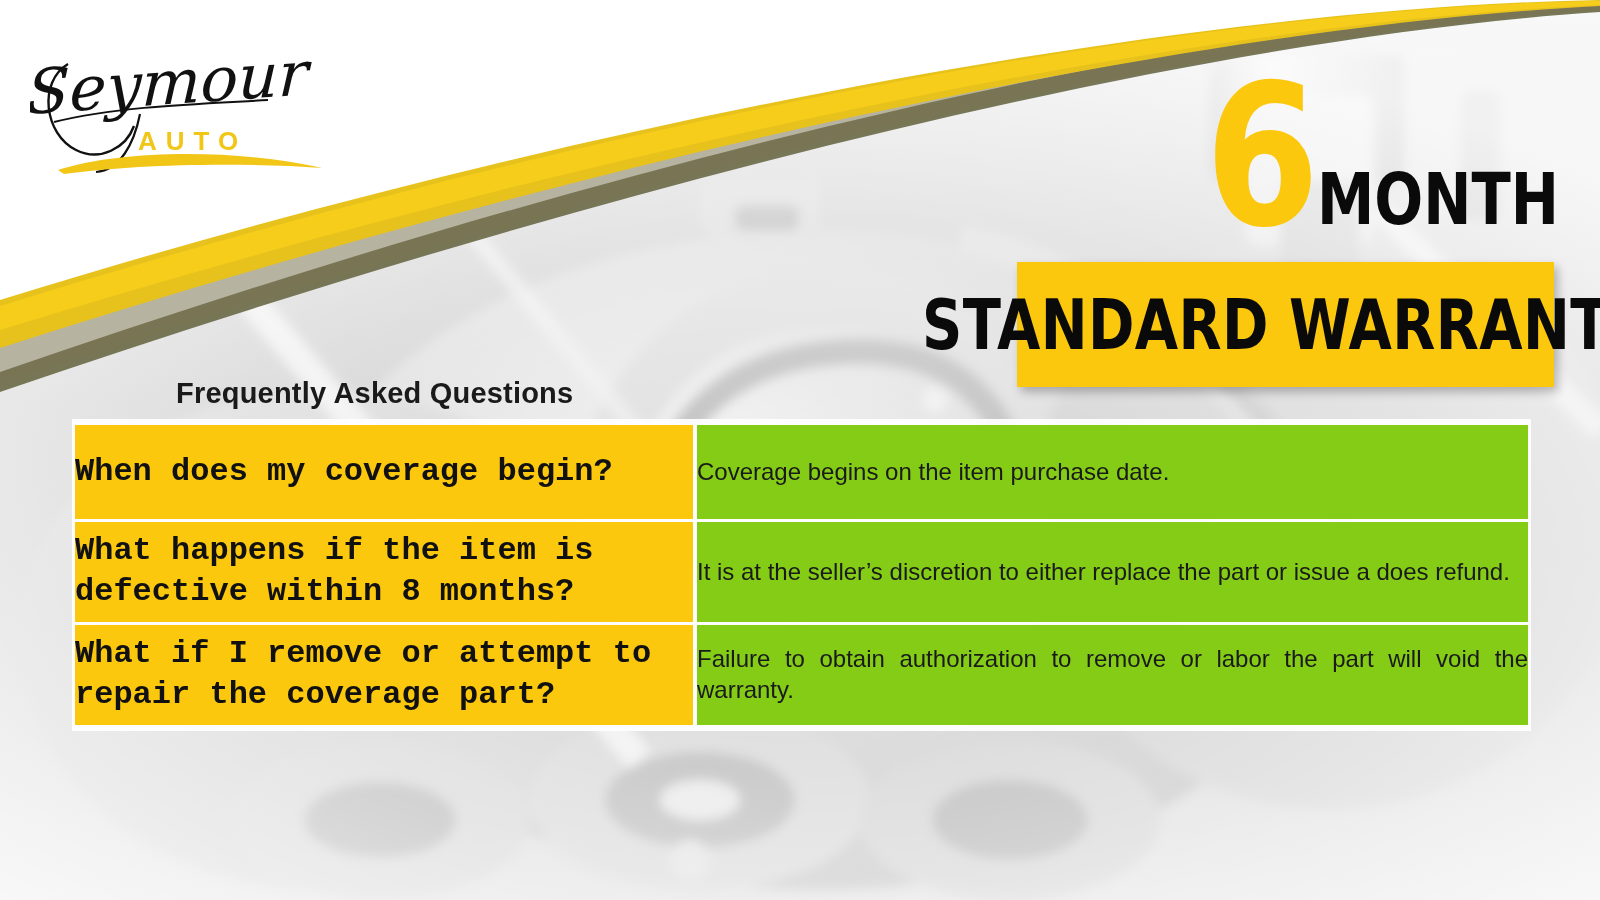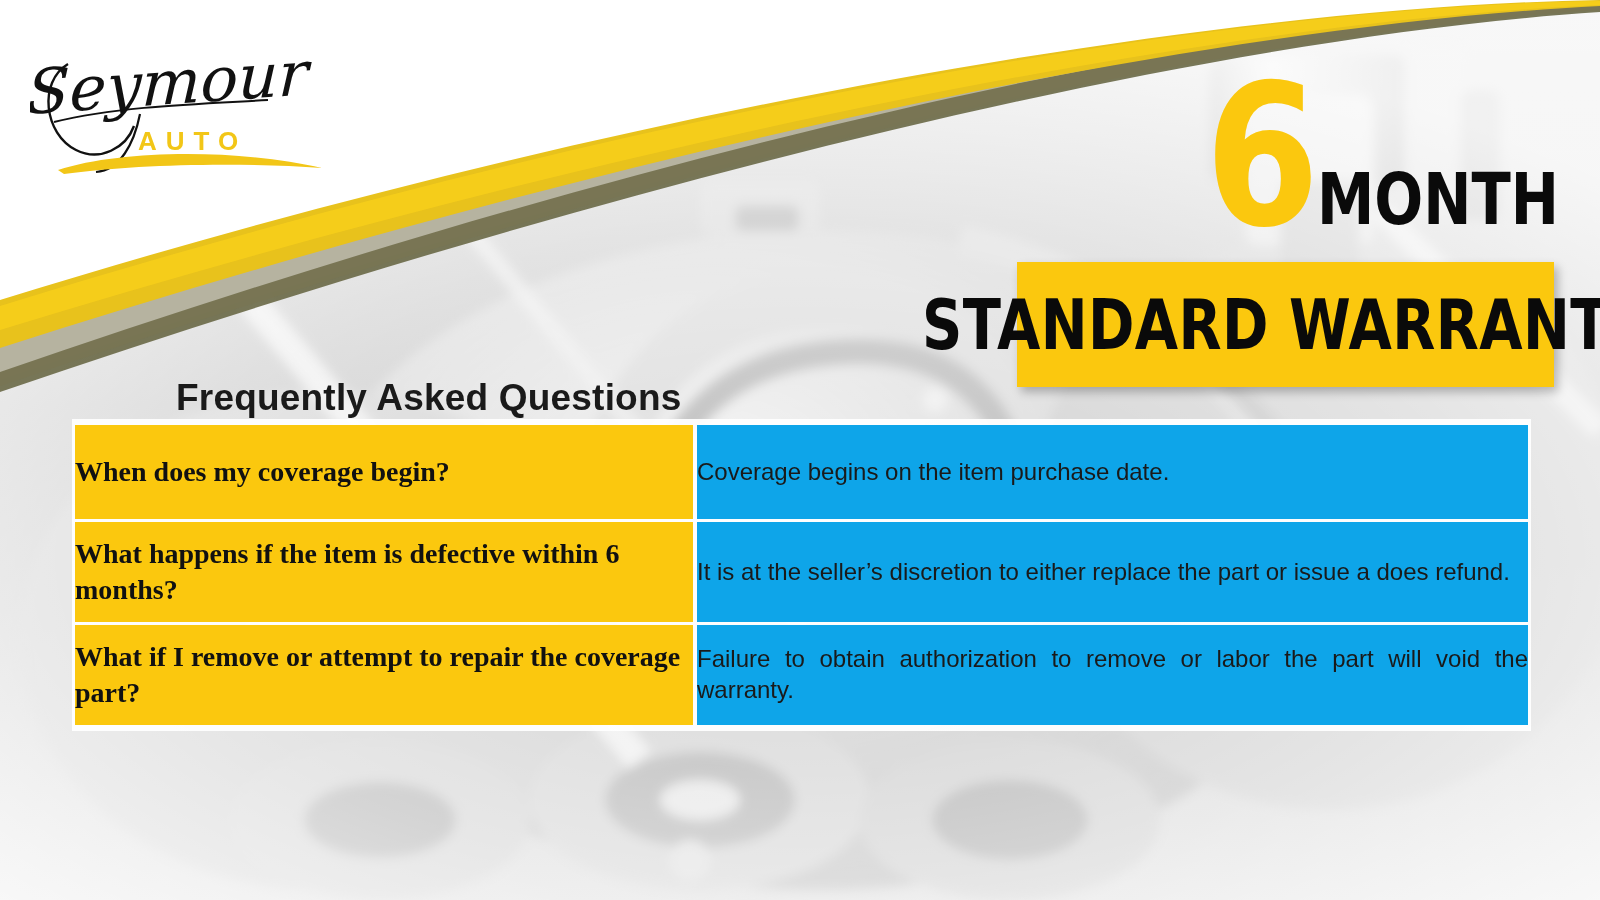--- a/index.html
+++ b/index.html
@@ -119,21 +119,21 @@
     white-space: nowrap;
   }
 
   
   .faq-heading {
     position: absolute;
     left: 176px;
     top: 378px;
     font-family: "Liberation Sans", sans-serif;
     font-weight: 700;
-    font-size: 37px;
+    font-size: 29px;
     line-height: 1.1;
     color: #1a1a1a;
     letter-spacing: 0.2px;
   }
 
   
   .faq-table {
     position: absolute;
     left: 72px;
     top: 419px;
@@ -155,32 +155,32 @@
   .faq-table col.a { width: auto; }
 
   .faq-table td {
     vertical-align: middle;
     padding: 0;
   }
   .cell-q {
     background: #FBC80E;
     height: 94px;
     padding: 10px 18px 10px 17px;
-    font-family: Liberation Serif, serif;
-    font-weight: 700;
-    font-size: 28px;
+    font-family: Liberation Mono, monospace;
+    font-weight: 700;
+    font-size: 32px;
     line-height: 1.28;
     color: #111111;
     box-sizing: border-box;
   }
   .cell-gap {
     background: transparent;
   }
   .cell-a {
-    background: #0ea5e9;
+    background: #84cc16;
     height: 94px;
     padding: 10px 22px 10px 18px;
     font-family: "Liberation Sans", sans-serif;
     font-weight: 400;
     font-size: 24px;
     line-height: 1.28;
     color: #1a1a1a;
     text-align: justify;
     text-justify: inter-word;
     box-sizing: border-box;
@@ -318,21 +318,21 @@
       </colgroup>
       <tbody>
 
         <tr>
           <td class="cell-q">When does my coverage begin?</td>
           <td class="cell-gap"></td>
           <td class="cell-a">Coverage begins on the item purchase date.</td>
         </tr>
 
         <tr class="tall">
-          <td class="cell-q">What happens if the item is defective within 6 months?</td>
+          <td class="cell-q">What happens if the item is defective within 8 months?</td>
           <td class="cell-gap"></td>
           <td class="cell-a">It is at the seller’s discretion to either replace the part or issue a does refund.</td>
         </tr>
 
 
         <tr class="tall">
           <td class="cell-q">What if I remove or attempt to repair the coverage part?</td>
           <td class="cell-gap"></td>
           <td class="cell-a">Failure to obtain authorization to remove or labor the part will void the warranty.</td>
         </tr>

